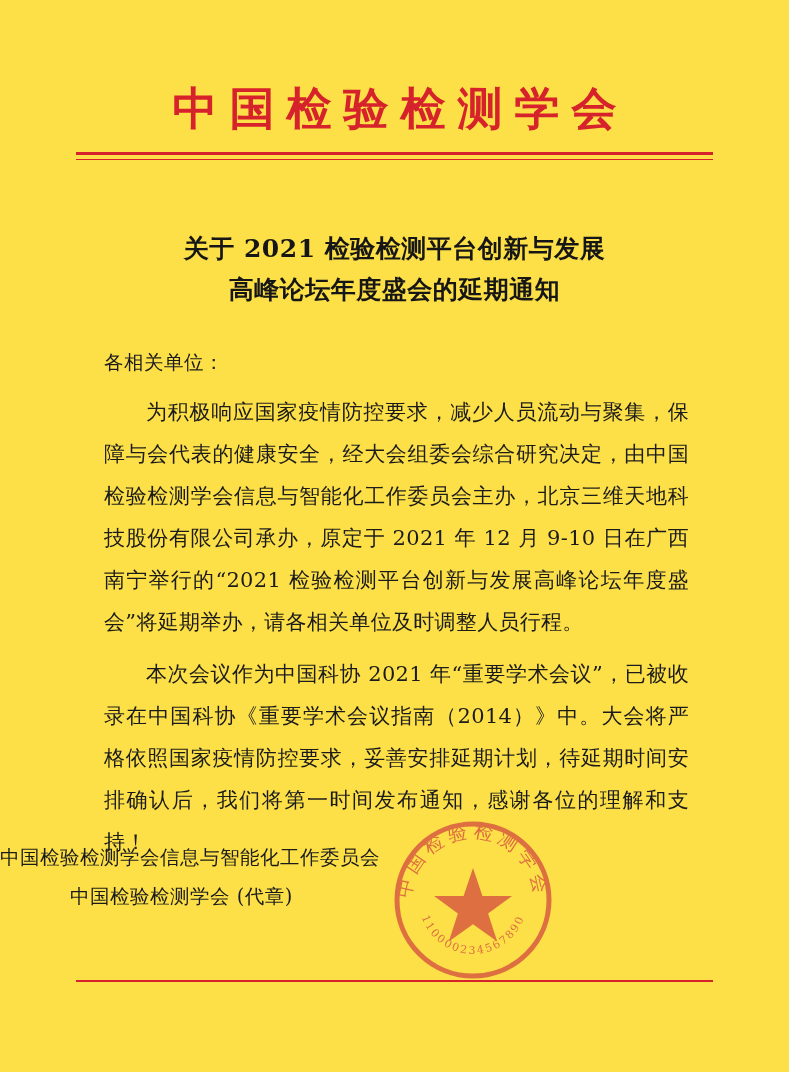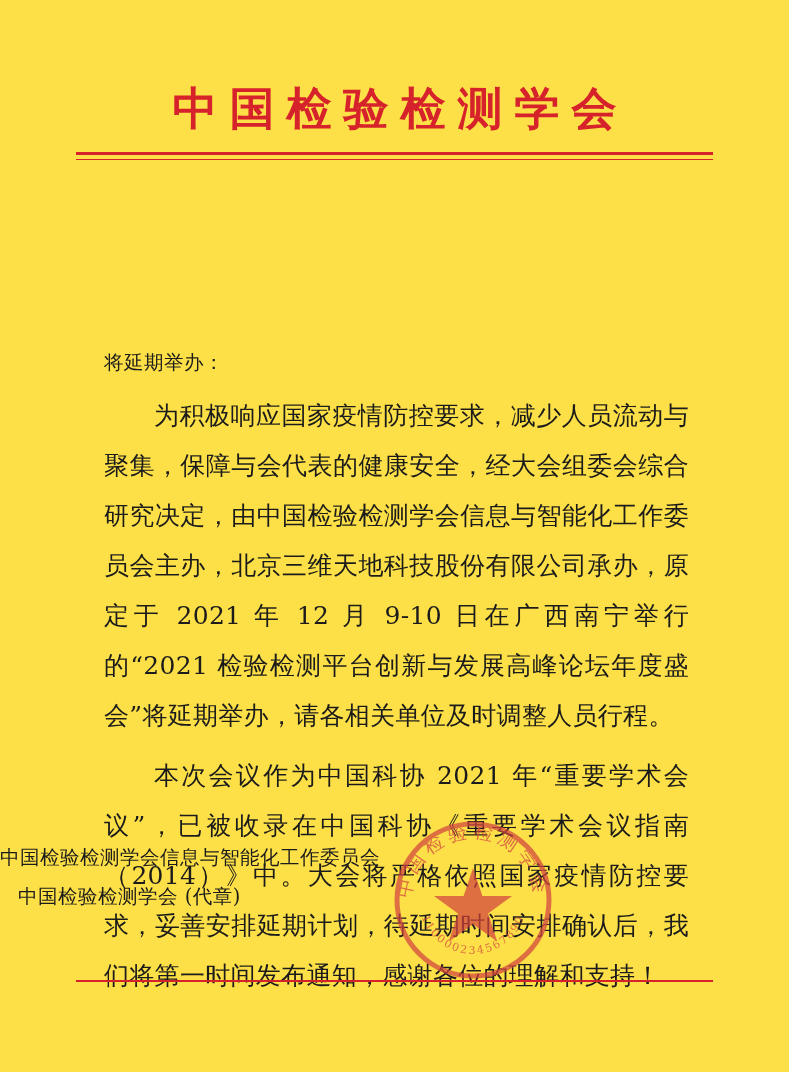--- a/index.html
+++ b/index.html
@@ -82,21 +82,21 @@
     left: 104px;
     right: 100px;
   }
   .salutation {
     font-size: 19.5px;
     line-height: 1.5;
     margin-bottom: 14px;
     letter-spacing: 0.5px;
   }
   .para {
-    font-size: 25px;
+    font-size: 21px;
     line-height: 2.0;
     text-indent: 2em;
     text-align: justify;
     text-justify: inter-ideograph;
     letter-spacing: 0.3px;
     margin: 0 0 10px 0;
   }
 
   
   .signature {
@@ -107,21 +107,22 @@
     font-size: 19.5px;
     line-height: 2.0;
     letter-spacing: 0.5px;
     z-index: 3;
   }
   .signature .sig-line {
     display: block;
     white-space: nowrap;
   }
   .sig-indent {
-    padding-left: 18px;
+    padding-left: 34px;
+    margin-left: 36px;
   }
 
   
   .seal {
     position: absolute;
     left: 385px;
     top: 812px;
     width: 176px;
     height: 176px;
     z-index: 1;
@@ -147,23 +148,27 @@
 
   <div class="letterhead">
     <div class="letterhead-title">中国检验检测学会</div>
   </div>
 
   <div class="rule-group">
     <div class="rule-thick"></div>
     <div class="rule-thin"></div>
   </div>
 
+  <div class="doc-title">
+    <span class="line">关于 2021 检验检测平台创新与发展</span>
+    <span class="line">高峰论坛年度盛会的延期通知</span>
+  </div>
 
   <div class="body-area">
-    <div class="salutation">将延期举办：</div>
+    <div class="salutation">各相关单位：</div>
     <p class="para">为积极响应国家疫情防控要求，减少人员流动与聚集，保障与会代表的健康安全，经大会组委会综合研究决定，由中国检验检测学会信息与智能化工作委员会主办，北京三维天地科技股份有限公司承办，原定于 2021 年 12 月 9-10 日在广西南宁举行的“2021 检验检测平台创新与发展高峰论坛年度盛会”将延期举办，请各相关单位及时调整人员行程。</p>
     <p class="para">本次会议作为中国科协 2021 年“重要学术会议”，已被收录在中国科协《重要学术会议指南（2014）》中。大会将严格依照国家疫情防控要求，妥善安排延期计划，待延期时间安排确认后，我们将第一时间发布通知，感谢各位的理解和支持！</p>
   </div>
 
   <div class="seal">
     <svg width="176" height="176" viewBox="0 0 176 176" xmlns="http://www.w3.org/2000/svg">
       <defs>
         <path id="sealTopArc" d="M 26,88 A 62,62 0 0 1 150,88"></path>
         <path id="sealBotArc" d="M 34,88 A 54,54 0 0 0 142,88"></path>
       </defs>

